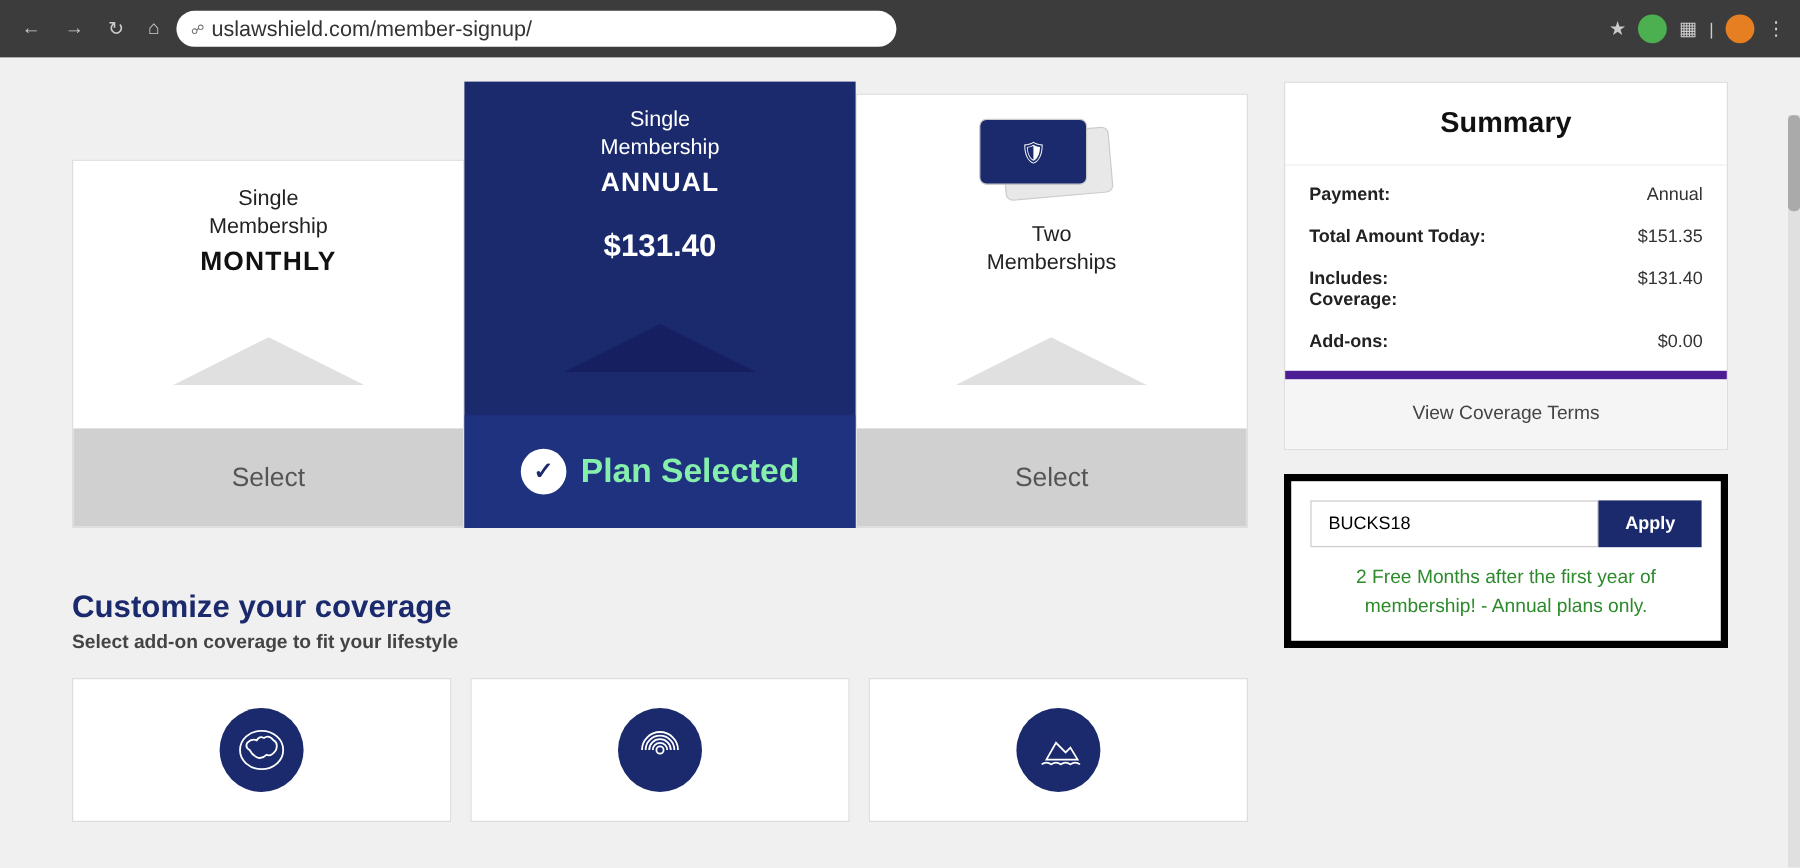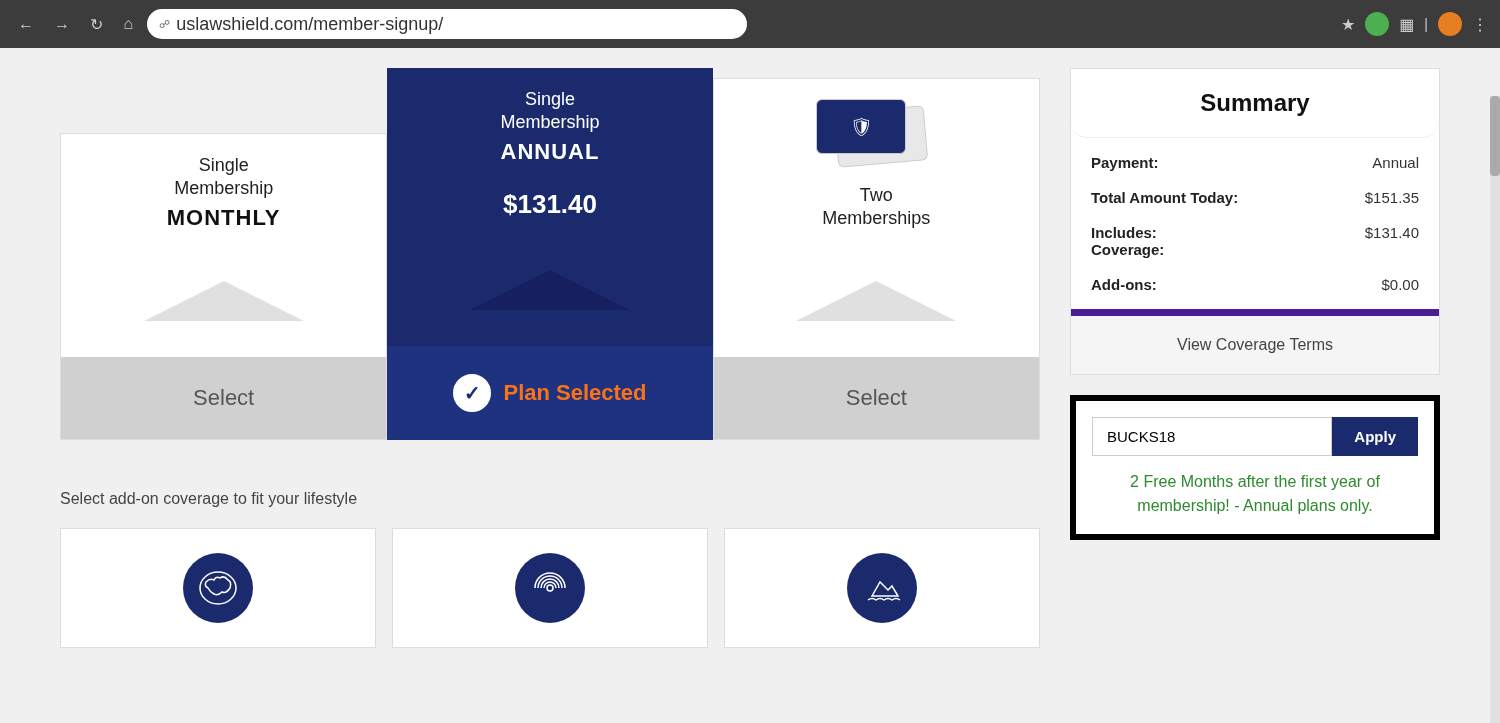--- a/index.html
+++ b/index.html
@@ -210,22 +210,22 @@
       flex-shrink: 0;
     }
 
     .check-mark {
       color: #1a2a6c;
       font-size: 20px;
       font-weight: bold;
     }
 
     .plan-selected-text {
-      font-size: 22px;
-      color: #f97316;
+      font-size: 28px;
+      color: #86efac;
       font-weight: bold;
       line-height: 1.2;
     }
 
     .card-stack {
       position: relative;
       width: 120px;
       height: 75px;
       margin: 0 auto;
     }
@@ -269,20 +269,21 @@
       font-size: 26px;
       font-weight: bold;
       color: #1a2a6c;
       margin-bottom: 6px;
     }
 
     .customize-subtitle {
       font-size: 16px;
       color: #444;
       margin-bottom: 20px;
+      font-weight: bold;
     }
 
     .addon-cards-row {
       display: flex;
       gap: 16px;
     }
 
     .addon-card {
       background: #fff;
       border: 1px solid #ddd;
@@ -318,21 +319,20 @@
       padding: 0;
     }
 
     .summary-title {
       text-align: center;
       font-size: 24px;
       font-weight: bold;
       color: #111;
       padding: 20px;
       border-bottom: 1px solid #eee;
-      border-radius: 16px;
     }
 
     .summary-rows {
       padding: 16px 20px;
     }
 
     .summary-row {
       display: flex;
       justify-content: space-between;
       align-items: flex-start;
@@ -504,20 +504,21 @@
         </div>
         <div class="plan-wave"></div>
         <div class="plan-select-area">
           <span class="select-btn-text">Select</span>
         </div>
       </div>
 
     </div>
 
     <div class="customize-section">
+      <div class="customize-title">Customize your coverage</div>
       <div class="customize-subtitle">Select add-on coverage to fit your lifestyle</div>
 
       <div class="addon-cards-row">
         <div class="addon-card">
           <div class="addon-icon-circle">
 
             <svg width="40" height="40" viewBox="0 0 40 40" fill="none">
               <ellipse cx="20" cy="20" rx="18" ry="16" stroke="white" stroke-width="1.5" fill="none"></ellipse>
               <path d="M8 14 Q12 10 16 12 Q18 8 22 10 Q26 7 30 12 Q34 14 32 20 Q28 26 24 24 Q20 28 16 26 Q12 24 10 20 Q6 18 8 14Z" stroke="white" stroke-width="1.5" fill="none"></path>
             </svg>

